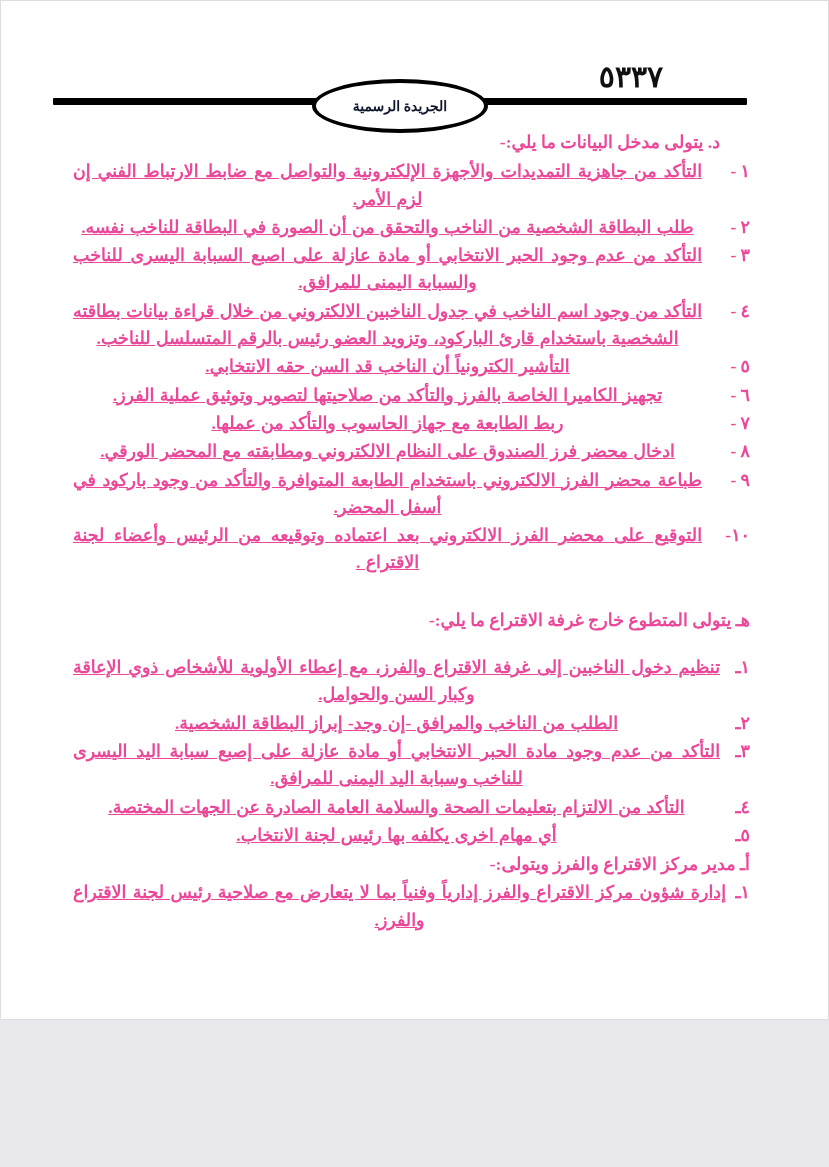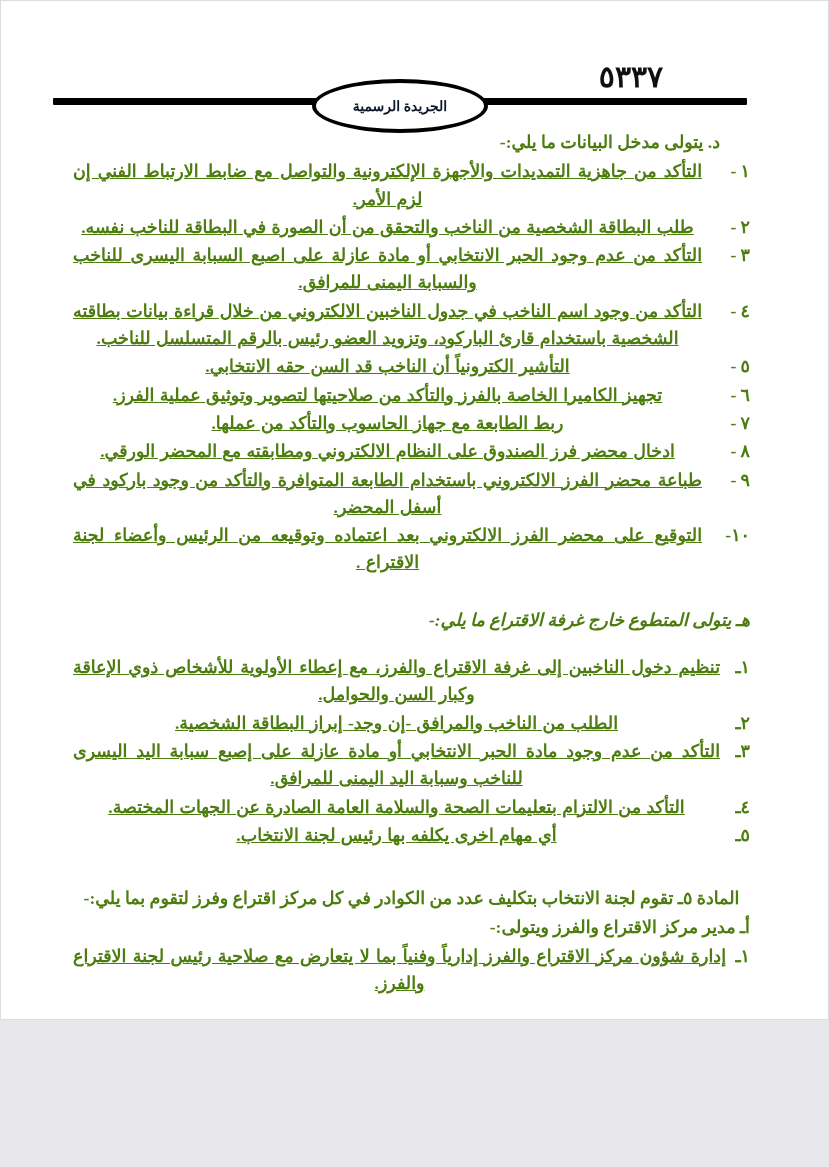--- a/index.html
+++ b/index.html
@@ -84,39 +84,38 @@
     font-weight: bold;
     color: #0f172a;
     white-space: nowrap;
   }
 
   
   .content {
     padding: 0 78px 0 72px;
     text-align: justify;
     text-align-last: right;
-    color: #4d7c0f;
+    color: #ec4899;
     font-weight: bold;
     font-size: 17.5px;
     line-height: 1.56;
   }
   .sec-heading {
     text-align: center;
     font-weight: bold;
     font-size: 17.5px;
     margin: 6px 0 2px 0;
   }
   .sec-heading.heading-d {
     text-align: center;
     padding-right: 30px;
   }
   .sec-heading.heading-h {
     margin-top: 30px;
     margin-bottom: 20px;
-    font-style: italic;
   }
   .list {
     margin: 0;
     padding: 0;
     list-style: none;
   }
   .list-item {
     display: flex;
     flex-direction: row;
     align-items: flex-start;
@@ -241,21 +240,20 @@
       <li class="list-item">
         <span class="item-num">٤ـ</span>
         <span class="item-text">التأكد من الالتزام بتعليمات الصحة والسلامة العامة الصادرة عن الجهات المختصة.</span>
       </li>
       <li class="list-item">
         <span class="item-num">٥ـ</span>
         <span class="item-text">أي مهام اخرى يكلفه بها رئيس لجنة الانتخاب.</span>
       </li>
     </ul>
 
-    <div class="article">المادة ٥ـ تقوم لجنة الانتخاب بتكليف عدد من الكوادر في كل مركز اقتراع وفرز لتقوم بما يلي:-</div>
     <div class="sub-line">أـ مدير مركز الاقتراع والفرز ويتولى:-</div>
     <div class="sub-item">
       <span class="item-num">١ـ</span>
       <span class="item-text">إدارة شؤون مركز الاقتراع والفرز إدارياً وفنياً بما لا يتعارض مع صلاحية رئيس لجنة الاقتراع والفرز.</span>
     </div>
 
   </div>
 </div>
 
 </body></html>

